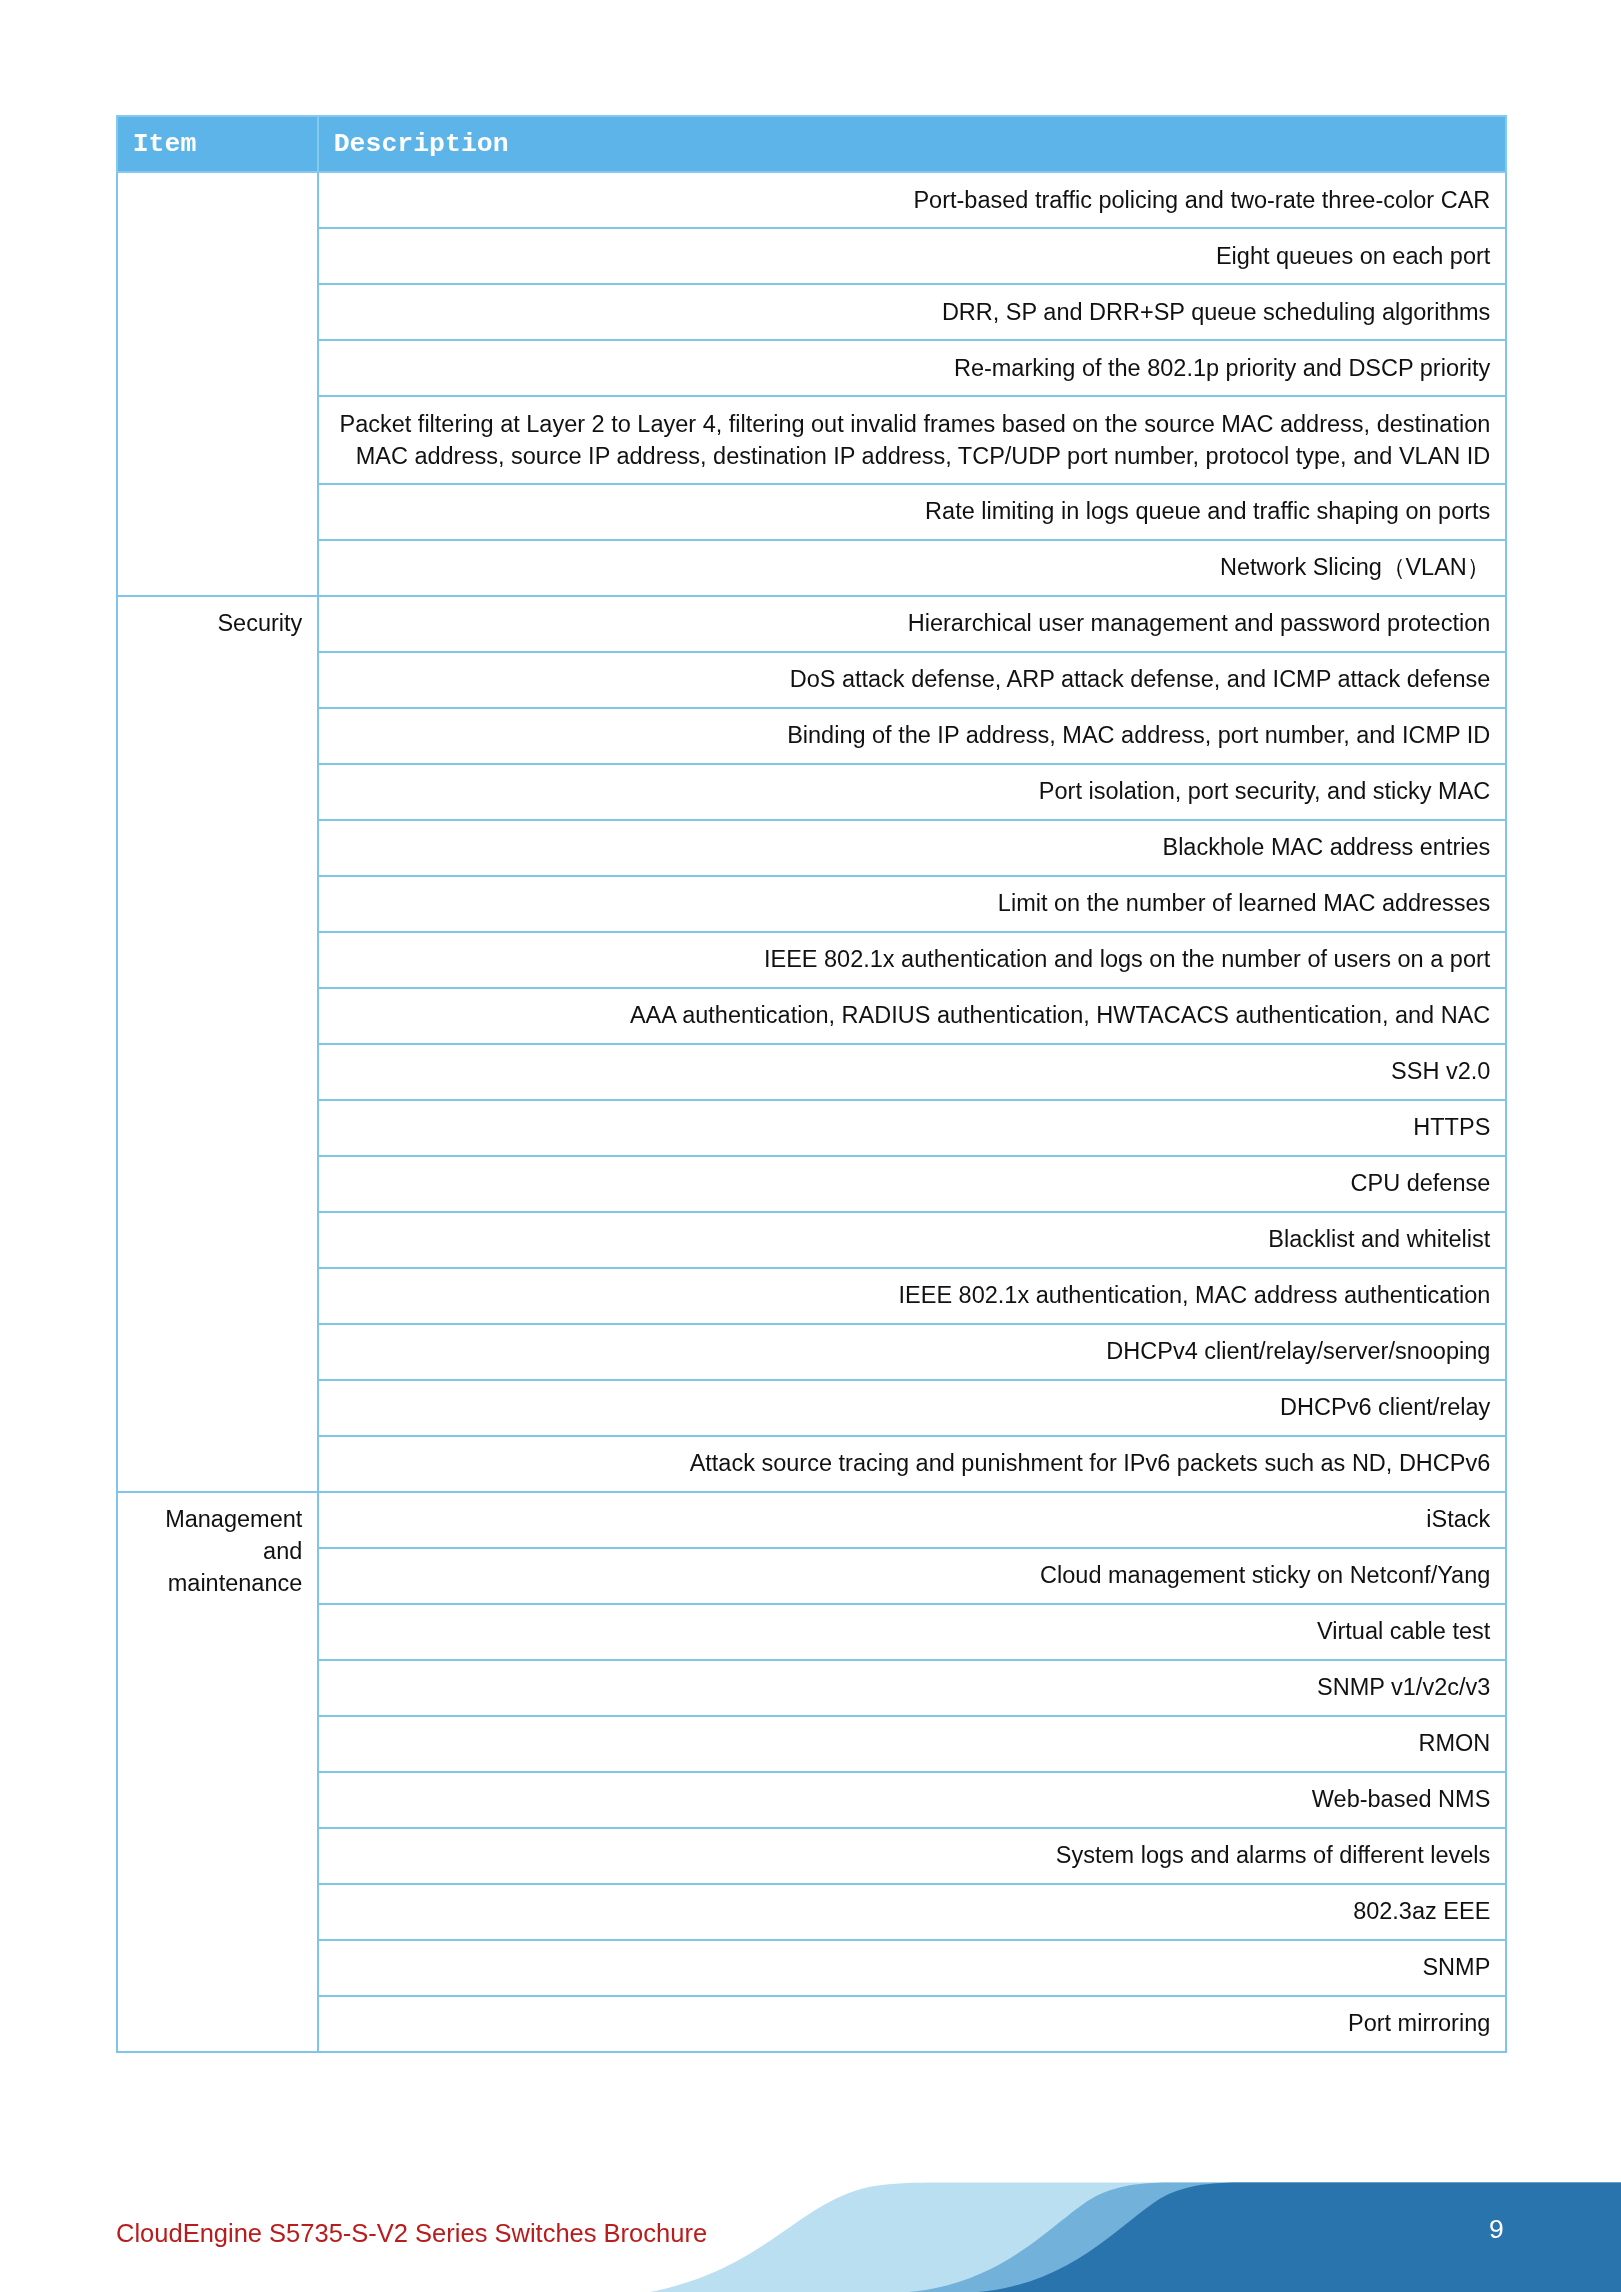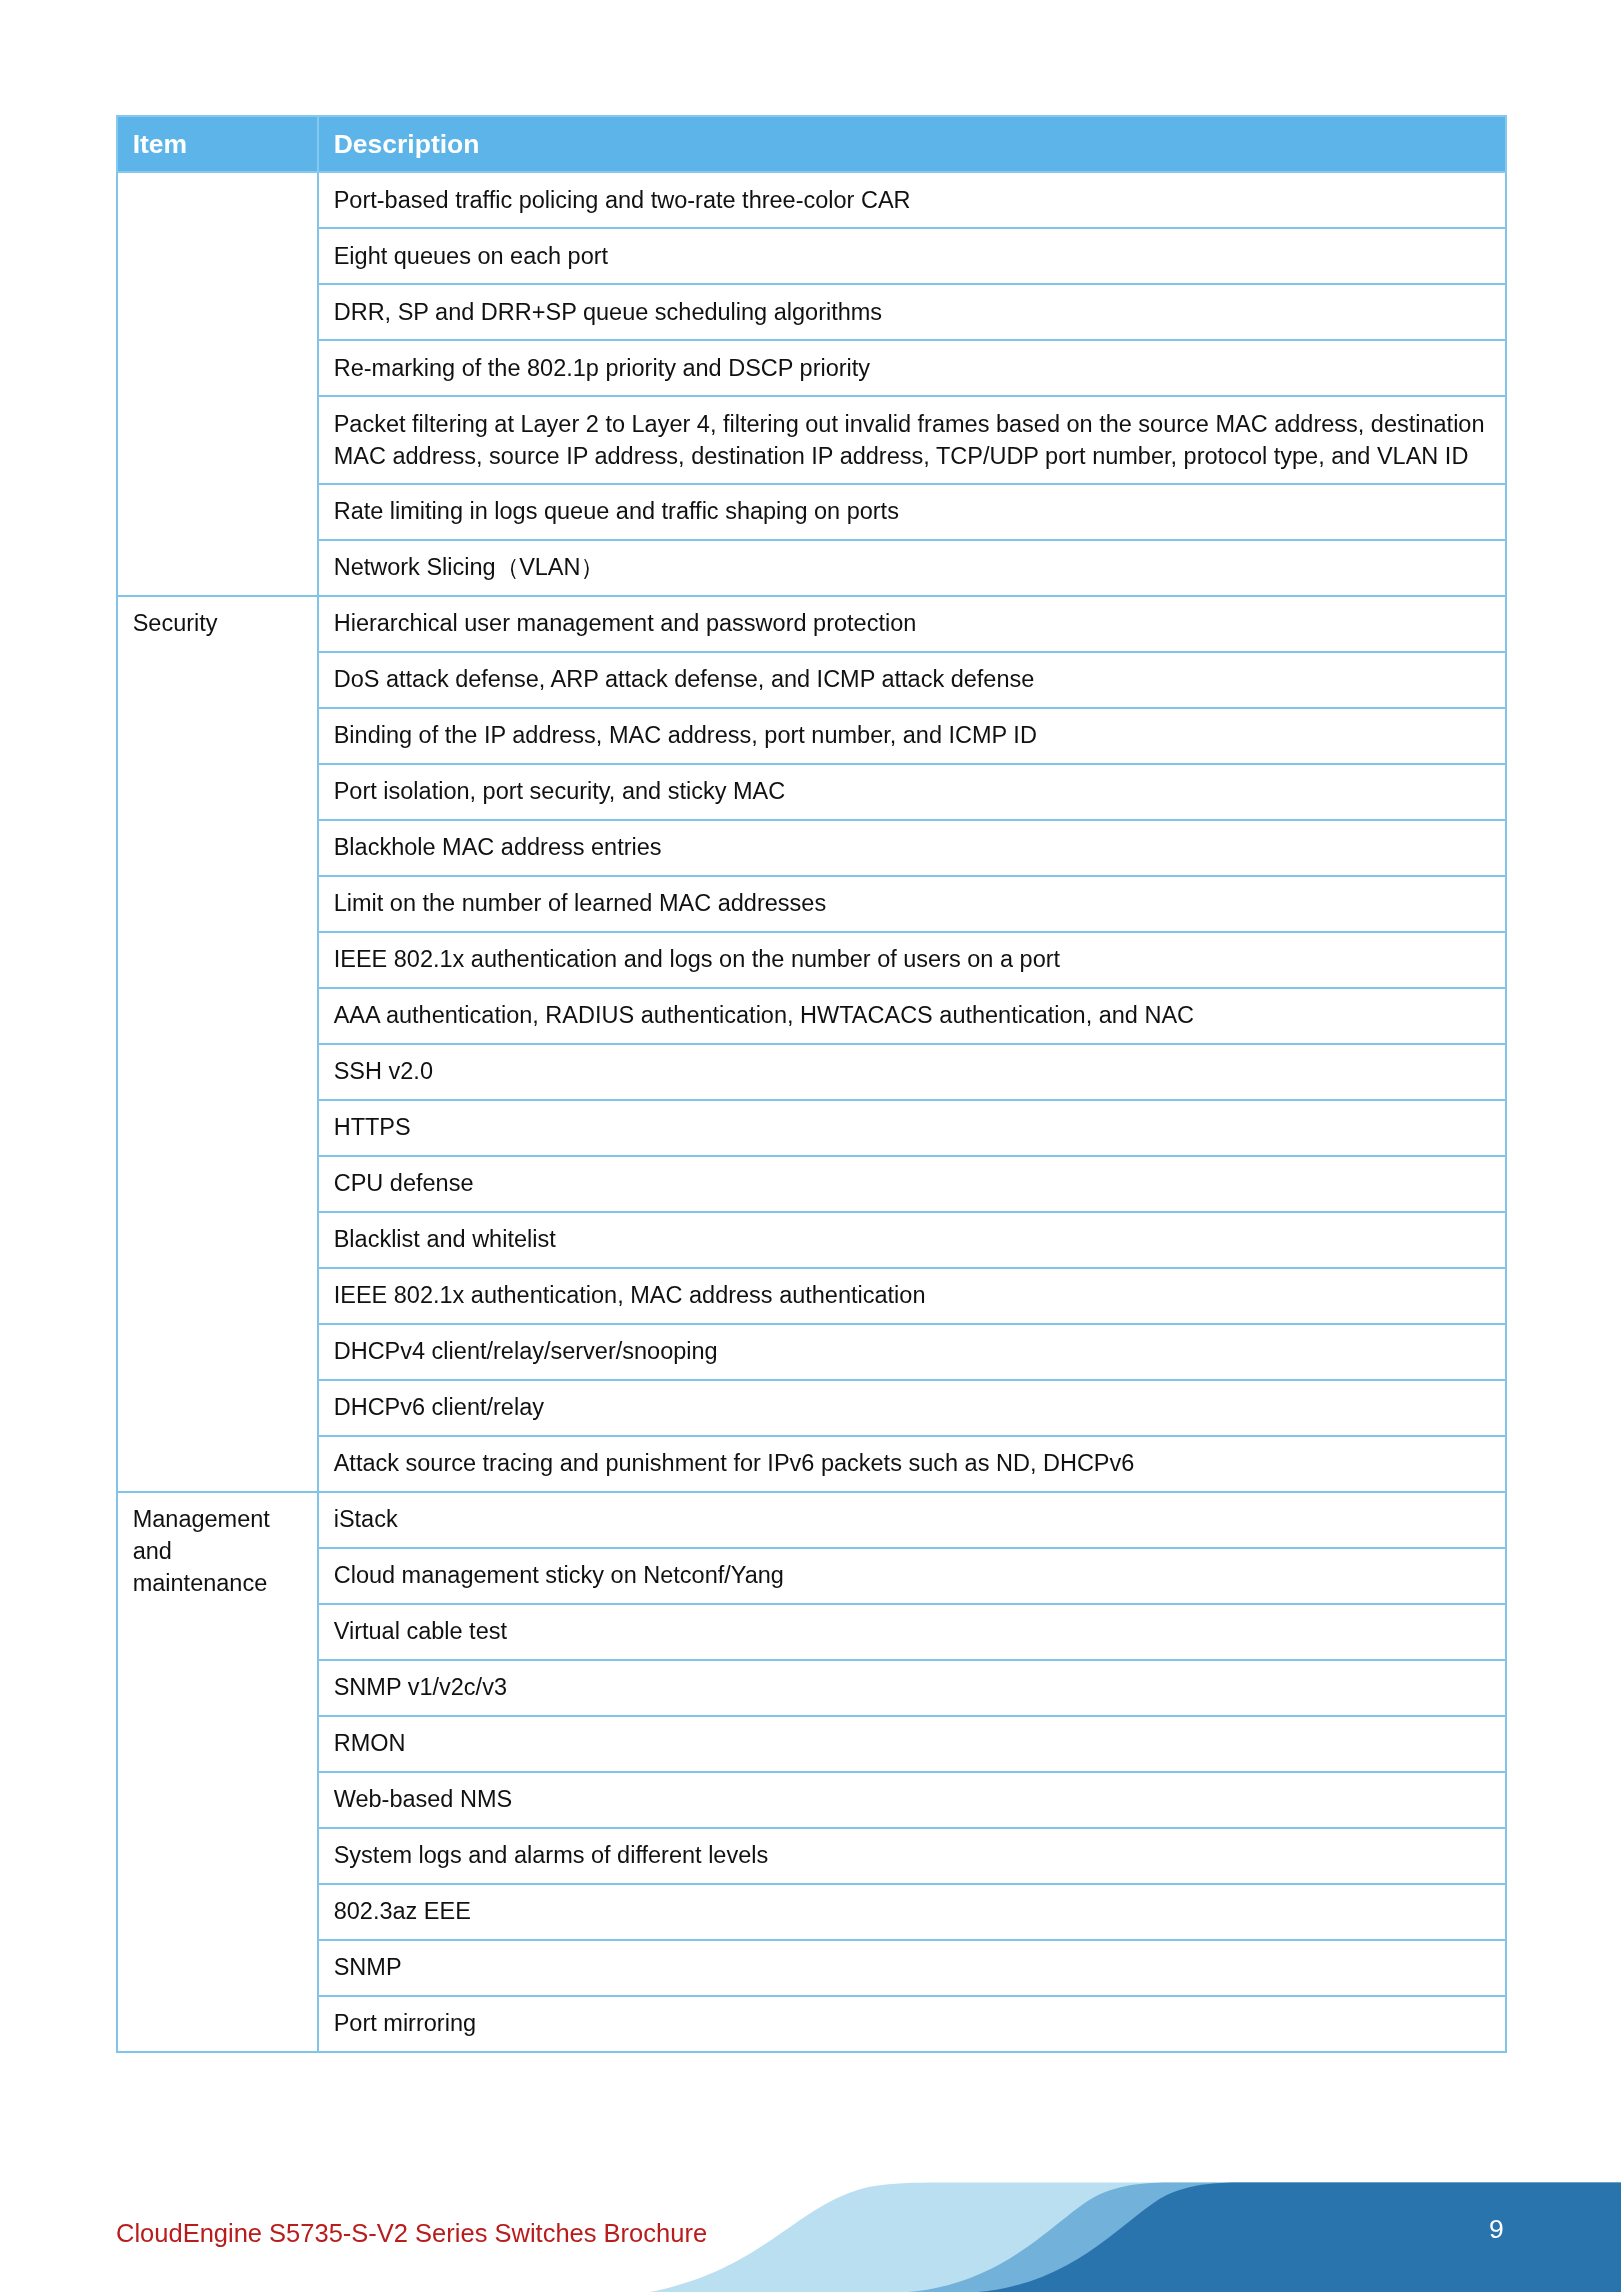--- a/index.html
+++ b/index.html
@@ -8,26 +8,27 @@
     font-family: "Liberation Sans", sans-serif; color: #111111;
   }
   .spec-table {
     position: absolute; left: 116px; top: 115px; width: 1391px;
     border-collapse: collapse; table-layout: fixed;
   }
   .spec-table col.c1 { width: 201px; }
   .spec-table th {
     background: #5DB4E8; color: #ffffff; font-weight: bold; font-size: 26.5px;
     text-align: left; height: 56px; padding: 0 0 0 14.7px;
-    border: 2.9px solid #86C9EE; box-sizing: border-box; vertical-align: middle;
+    border: 2.9px solid #86C9EE; box-sizing: border-box; vertical-align: middle; font-family: Liberation Mono, monospace;
   }
   .spec-table td {
     border: 2.9px solid #80C4EA; font-size: 23.5px; line-height: 32px;
     padding: 10.8px 14.7px 10.8px 14.7px; vertical-align: top; height: 56px;
     box-sizing: border-box;
+    text-align: right;
   }
   .spec-table td.item { vertical-align: top; padding-top: 10.8px; margin-top: 8px; }
   .spec-table td.desc { padding-top: 10.8px; }
   .footer-text {
     position: absolute; left: 116px; top: 2219px; font-size: 25.5px; color: #b91c1c;
     white-space: nowrap;
   }
   .wave { position: absolute; left: 0; top: 2156px; width: 1621px; height: 136px; }
   .page-num {
     position: absolute; left: 1489px; top: 2214px; font-size: 26.5px; color: #ffffff;

